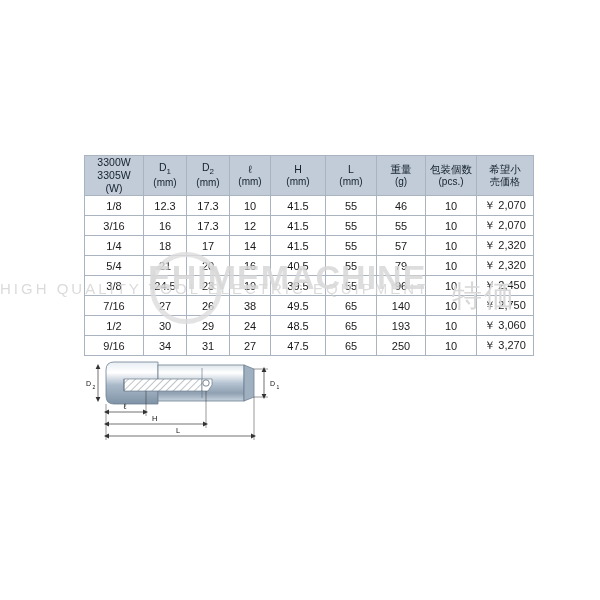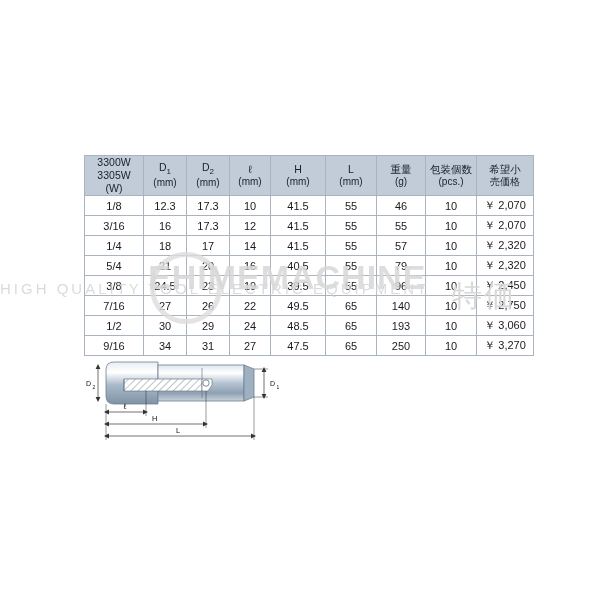--- a/index.html
+++ b/index.html
@@ -248,21 +248,21 @@
         <td>39.5</td>
         <td>55</td>
         <td>96</td>
         <td>10</td>
         <td class="price">￥ 2,450</td>
       </tr>
       <tr>
         <td class="size">7/16</td>
         <td>27</td>
         <td>26</td>
-        <td>22</td>
+        <td>38</td>
         <td>49.5</td>
         <td>65</td>
         <td>140</td>
         <td>10</td>
         <td class="price">￥ 2,750</td>
       </tr>
       <tr>
         <td class="size">1/2</td>
         <td>30</td>
         <td>29</td>

